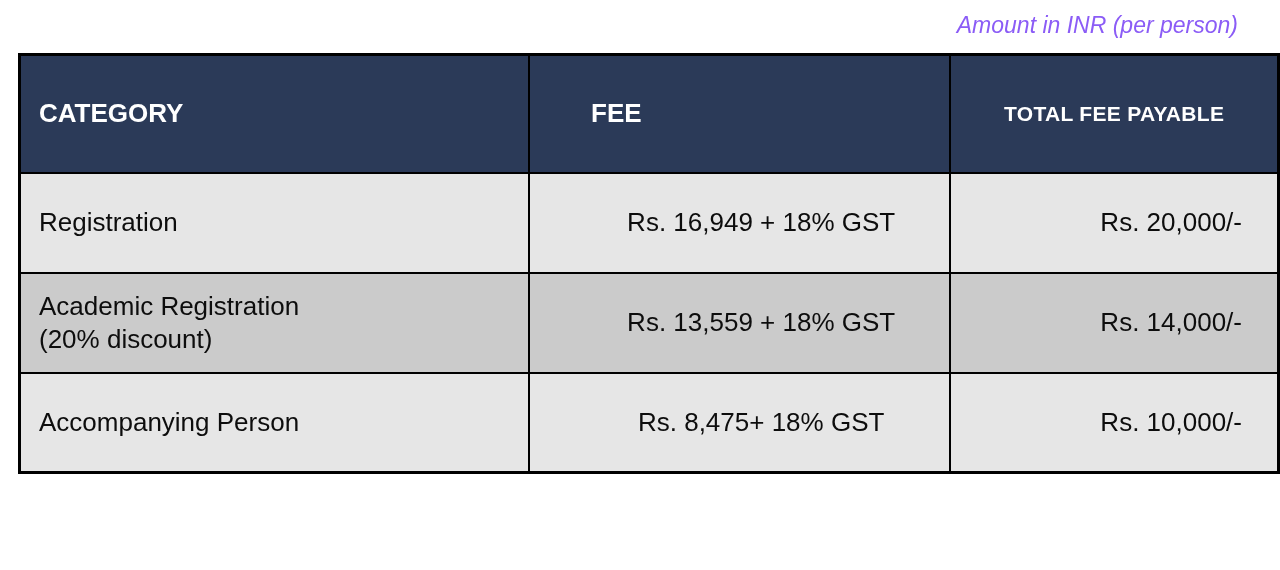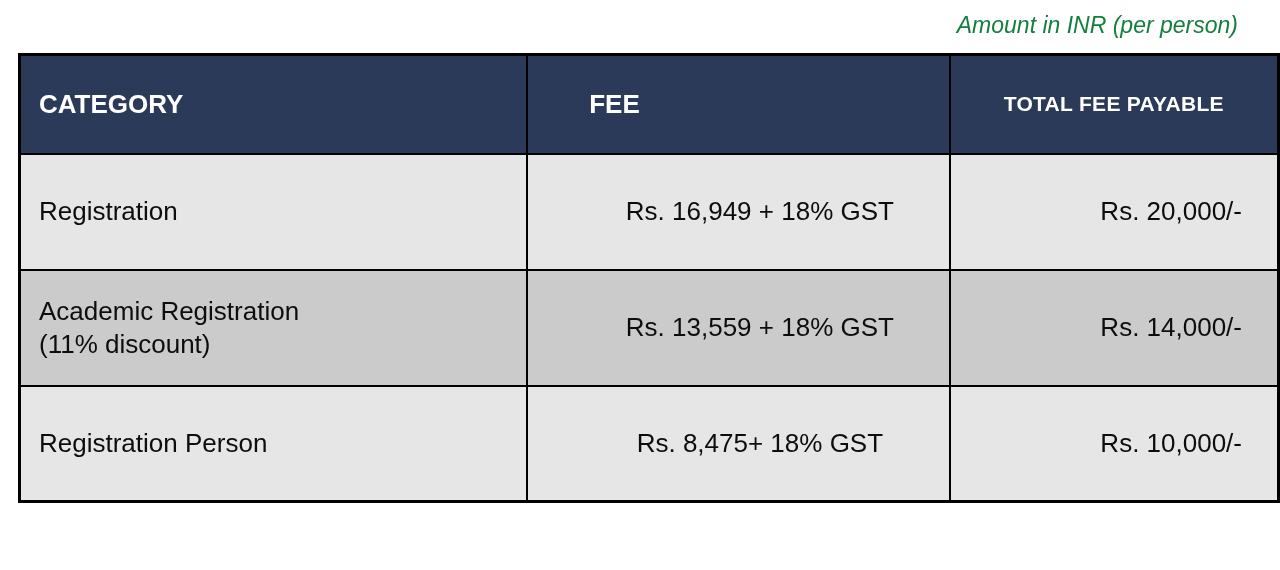--- a/index.html
+++ b/index.html
@@ -13,21 +13,21 @@
     position: relative;
     overflow: hidden;
   }
 
   .caption {
     position: absolute;
     top: 12px;
     right: 42px;
     font-size: 23px;
     font-style: italic;
-    color: #15803d;
+    color: #8b5cf6;
     white-space: nowrap;
   }
 
   table.fee-table {
     position: absolute;
     left: 18px;
     top: 53px;
     border-collapse: collapse;
     table-layout: fixed;
     border: 3px solid #000000;
@@ -39,21 +39,21 @@
     vertical-align: middle;
     overflow: hidden;
   }
 
   
   .col-w-category { width: 531px; }
   .col-w-fee      { width: 397px; }
   .col-w-total    { width: 316px; }
 
   
-  .fee-table thead tr { height: 99px; }
+  .fee-table thead tr { height: 118px; }
   .fee-table th {
     background: var(--header_bg, #2B3A58);
     color: var(--header_text, #ffffff);
     font-weight: bold;
   }
   th.h-category {
     text-align: left;
     padding-left: 18px;
     font-size: 26px;
   }
@@ -63,21 +63,21 @@
     font-size: 26px;
   }
   th.h-total {
     text-align: center;
     font-size: 21px;
     letter-spacing: 0.3px;
     margin-left: 27px;
   }
 
   
-  .fee-table tbody tr { height: 116px; }
+  .fee-table tbody tr { height: 100px; }
   .fee-table td { font-size: 26px; }
 
   tr.row-light td { background: var(--row_light, #E6E6E6); }
   tr.row-dark  td { background: var(--row_dark,  #CBCBCB); }
 
   td.c-category {
     text-align: left;
     padding-left: 18px;
     white-space: pre-line;
     line-height: 1.25;
@@ -105,23 +105,23 @@
     </tr>
   </thead>
   <tbody>
     <tr class="row-light">
       <td class="col-w-category c-category">Registration</td>
       <td class="col-w-fee c-fee">Rs. 16,949 + 18% GST</td>
       <td class="col-w-total c-total">Rs. 20,000/-</td>
     </tr>
     <tr class="row-dark">
       <td class="col-w-category c-category">Academic Registration
-(11% discount)</td>
+(20% discount)</td>
       <td class="col-w-fee c-fee">Rs. 13,559 + 18% GST</td>
       <td class="col-w-total c-total">Rs. 14,000/-</td>
     </tr>
     <tr class="row-light">
-      <td class="col-w-category c-category">Registration Person</td>
+      <td class="col-w-category c-category">Accompanying Person</td>
       <td class="col-w-fee c-fee">Rs. 8,475+ 18% GST</td>
       <td class="col-w-total c-total">Rs. 10,000/-</td>
     </tr>
   </tbody>
 </table>
 
 </body></html>

